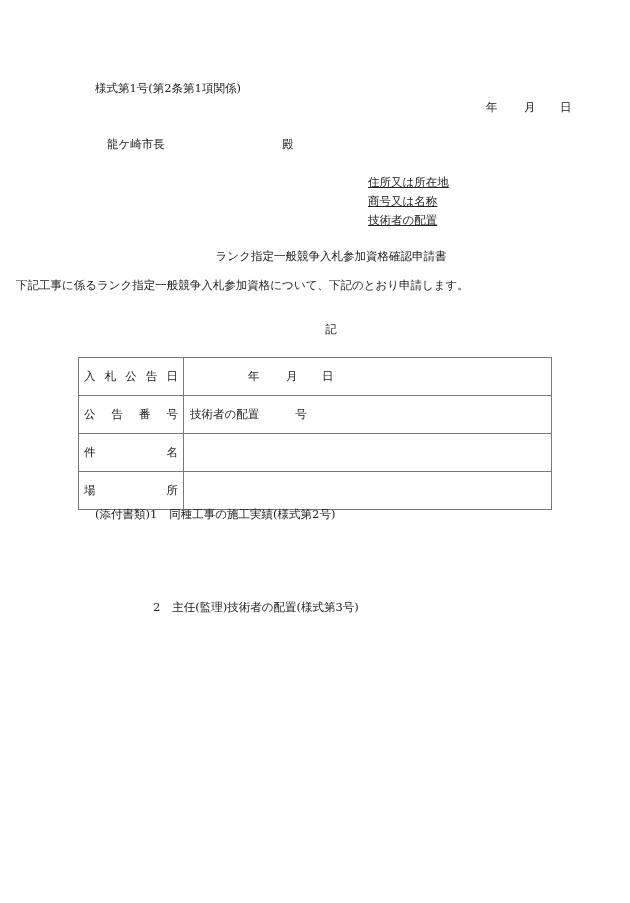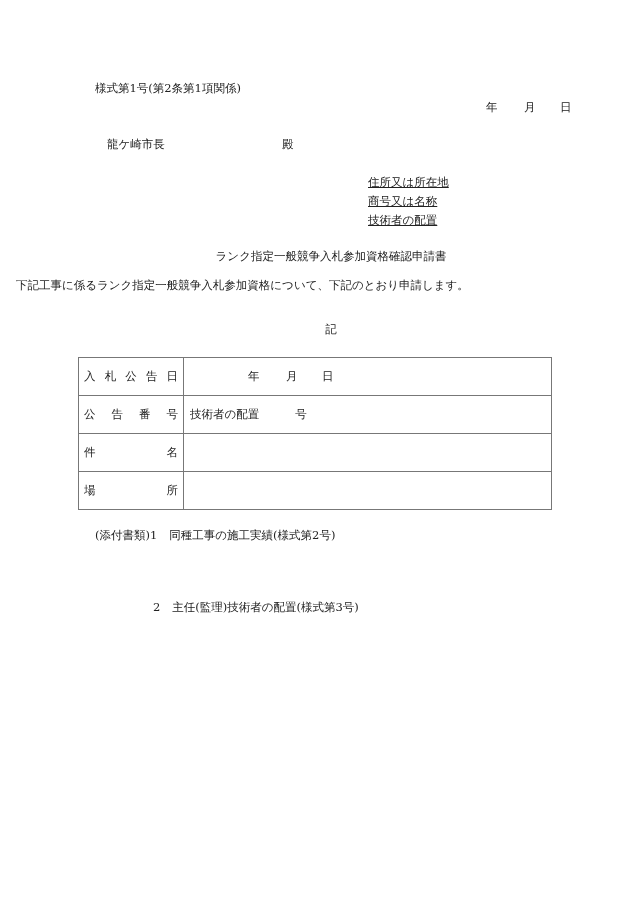--- a/index.html
+++ b/index.html
@@ -15,21 +15,21 @@
   .applicant div { height:19px;text-decoration:underline; }
   .title { left:0; width:630px; text-align:center; top:249px; }
   .body-text { left:0; width:516px; text-align:left; top:278px; }
   .ki { left:0; width:630px; text-align:center; top:322px; }
   table.info { position:absolute; left:78px; top:357px; width:474px; border-collapse:collapse; }
   table.info td { border:1px solid #777; height:37px; padding:0; font-size:11.5px; vertical-align:middle; }
   table.info td.lbl { width:104px; }
   .lbl-inner { display:flex; justify-content:space-between; padding:0 5px 0 5px; }
   .val-inner { padding-left:6px; }
   .date-val span { display:inline-block; }
-  .attach1 { left:79px; top:528px; }
+  .attach1 { left:79px; top:507px; }
   .attach2 { left:137px; top:600px; }
 </style>
 </head>
 <body>
 
 <div class="abs form-no">様式第1号(第2条第1項関係)</div>
 
 <div class="abs date-line">
   <span style="width:38px">年</span><span style="width:36px">月</span><span>日</span>
 </div>

